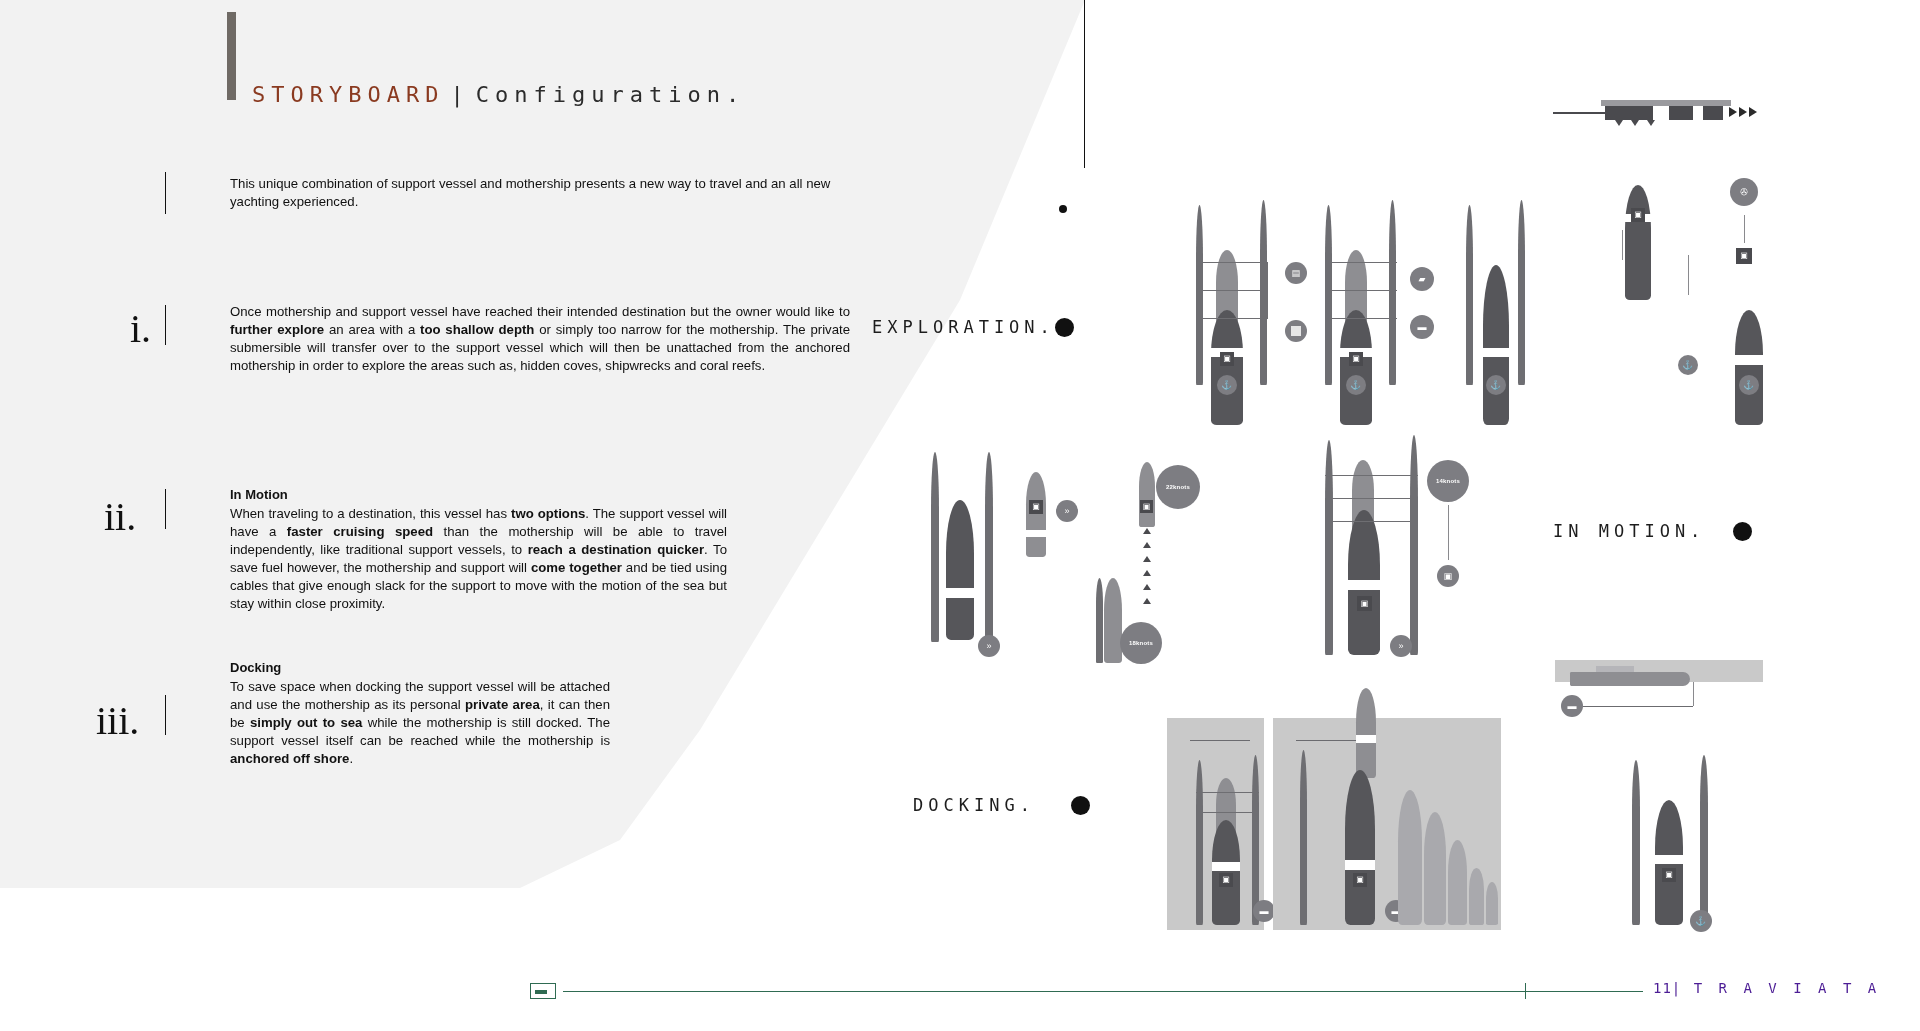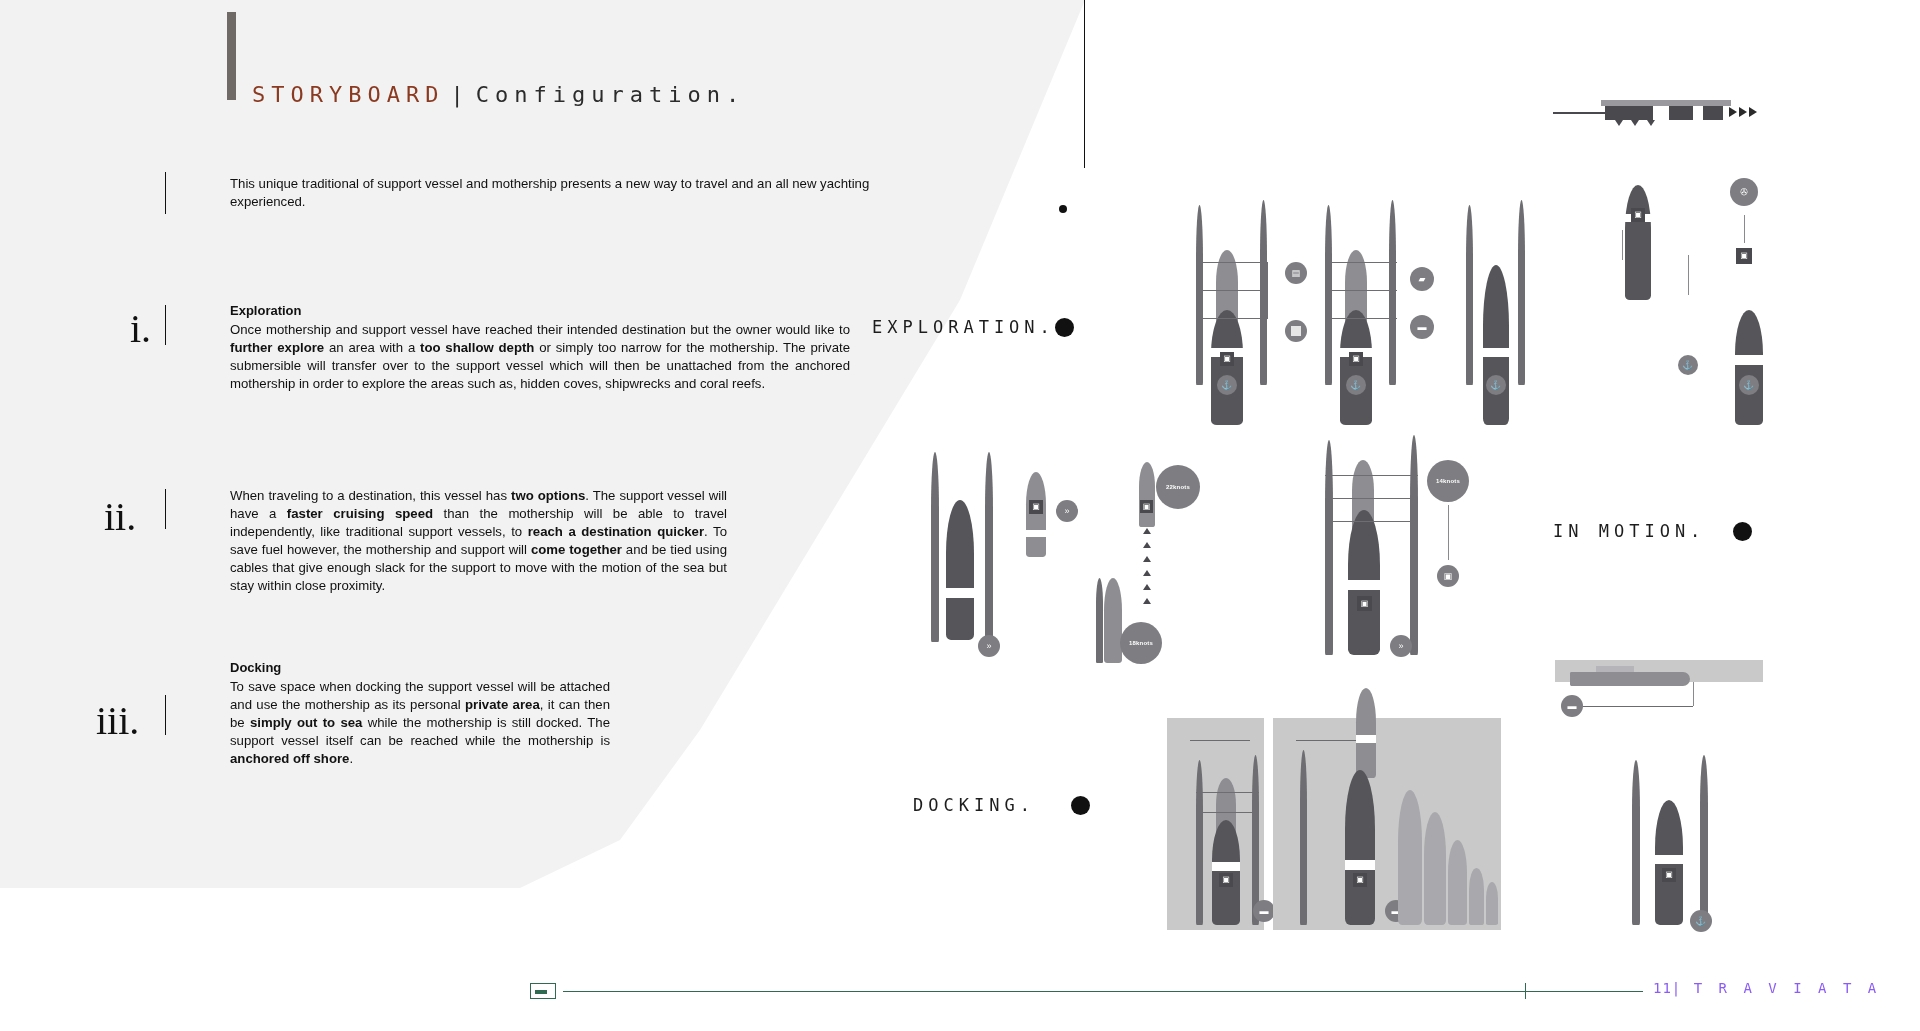--- a/index.html
+++ b/index.html
@@ -151,49 +151,49 @@
   .footer-box {
     position: absolute; left: 530px; top: 983px; width: 26px; height: 16px;
     border: 1px solid #2f6b52;
   }
   .footer-box i {
     position: absolute; left: 4px; top: 6px; width: 12px; height: 4px; background: #2f6b52;
   }
   .footer-brand {
     position: absolute; left: 1653px; top: 980px;
     font-family: "DejaVu Sans Mono", monospace;
-    font-size: 14px; letter-spacing: 4px; color: #8b5cf6; white-space: nowrap;
+    font-size: 14px; letter-spacing: 4px; color: #4c1d95; white-space: nowrap;
   }
   .footer-pg { letter-spacing: 1px; }
 </style>
 </head>
 <body>
 
 <div class="panel-bg"></div>
 
 <div class="title-bar"></div>
 <div class="title-row">
   <span class="title-main">STORYBOARD</span>
   <span class="title-sep">|</span>
   <span class="title-sub">Configuration.</span>
 </div>
 
 <div class="intro-rule"></div>
-<div class="intro-text">This unique traditional of support vessel and mothership presents a new way to travel and an all new yachting experienced.</div>
+<div class="intro-text">This unique combination of support vessel and mothership presents a new way to travel and an all new yachting experienced.</div>
 
 <div class="sec-num" style="left:130px; top:305px;">i.</div>
 <div class="sec-rule" style="left:165px; top:305px; height:40px;"></div>
 <div class="sec-body" style="left:230px; top:303px; width:620px;">
-  <div class="sec-head">Exploration</div>
   <div class="sec-para"><span>Once mothership and support vessel have reached their intended destination but the owner would like to </span><b>further explore</b><span> an area with a </span><b>too shallow depth</b><span> or simply too narrow for the mothership. The private submersible will transfer over to the support vessel which will then be unattached from the anchored mothership in order to explore the areas such as, hidden coves, shipwrecks and coral reefs.</span></div>
 </div>
 
 <div class="sec-num" style="left:104px; top:493px;">ii.</div>
 <div class="sec-rule" style="left:165px; top:489px; height:40px;"></div>
 <div class="sec-body" style="left:230px; top:487px; width:497px;">
+  <div class="sec-head">In Motion</div>
   <div class="sec-para"><span>When traveling to a destination, this vessel has </span><b>two options</b><span>. The support vessel will have a </span><b>faster cruising speed</b><span> than the mothership will be able to travel independently, like traditional support vessels, to </span><b>reach a destination quicker</b><span>. To save fuel however, the mothership and support will </span><b>come together</b><span> and be tied using cables that give enough slack for the support to move with the motion of the sea but stay within close proximity.</span></div>
 </div>
 
 <div class="sec-num" style="left:96px; top:697px;">iii.</div>
 <div class="sec-rule" style="left:165px; top:695px; height:40px;"></div>
 <div class="sec-body" style="left:230px; top:660px; width:380px;">
   <div class="sec-head">Docking</div>
   <div class="sec-para"><span>To save space when docking the support vessel will be attached and use the mothership as its personal </span><b>private area</b><span>, it can then be </span><b>simply out to sea</b><span> while the mothership is still docked.  The support vessel itself can be reached while the mothership is </span><b>anchored off shore</b><span>.</span></div>
 </div>
 

